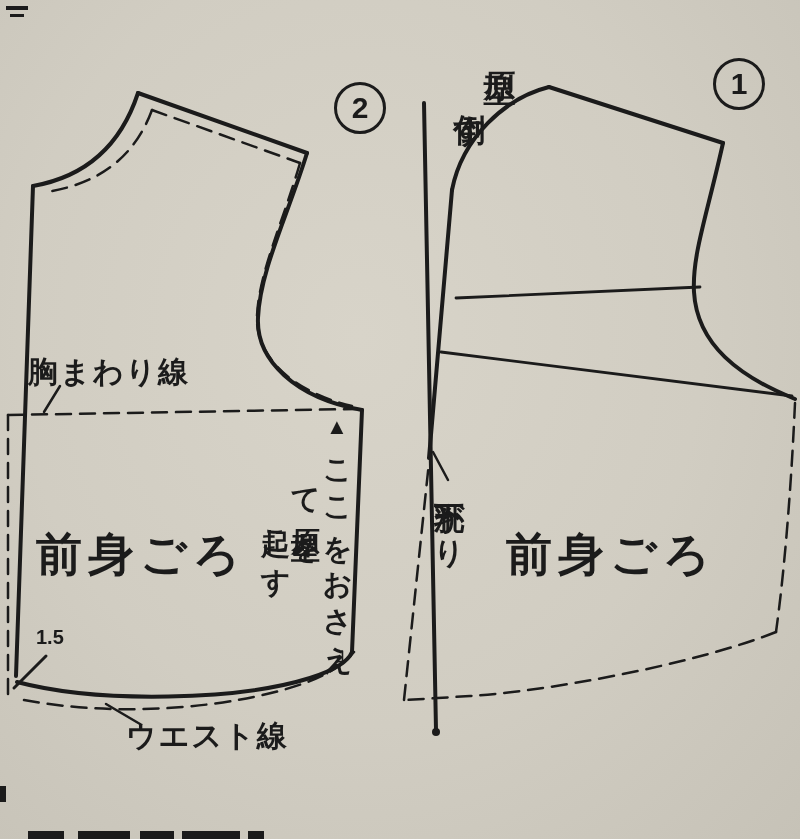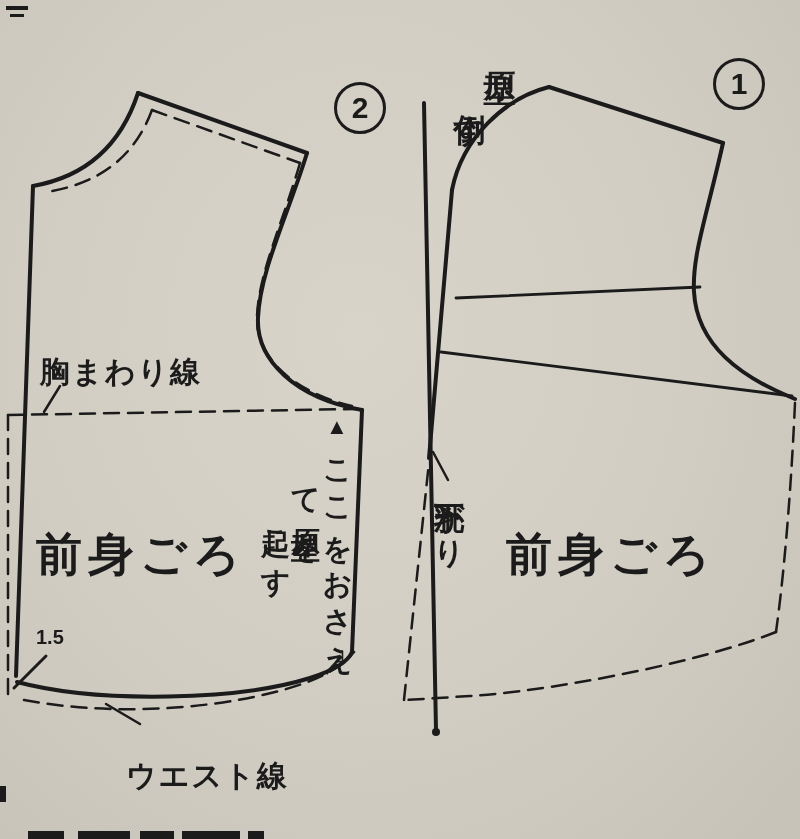--- a/index.html
+++ b/index.html
@@ -119,27 +119,27 @@
     </g>
   </svg>
 
   <div class="circle-num" style="left:334px;top:82px;">
     <span>2</span>
   </div>
   <div class="circle-num" style="left:713px;top:58px;">
     <span>1</span>
   </div>
 
-  <div class="lbl mid-lbl" style="left:40px;top:352px;">胸まわり線</div>
+  <div class="lbl mid-lbl" style="left:28px;top:352px;">胸まわり線</div>
 
   <div class="lbl big-name" style="left:36px;top:524px;">前身ごろ</div>
 
   <div class="lbl measure" style="left:36px;top:626px;">1.5</div>
 
-  <div class="lbl mid-lbl" style="left:126px;top:756px;">ウエスト線</div>
+  <div class="lbl mid-lbl" style="left:126px;top:716px;">ウエスト線</div>
 
   <div class="lbl marker" style="left:326px;top:414px;">▲</div>
   <div class="lbl vtext note-col" style="left:318px;top:440px;height:210px;">ここをおさえ</div>
   <div class="lbl vtext note-col" style="left:286px;top:468px;height:150px;">て原型を</div>
   <div class="lbl vtext note-col" style="left:256px;top:506px;height:120px;">起こす</div>
   <div class="lbl marker" style="left:334px;top:638px;">」</div>
 
   <div class="lbl vtext mid-lbl" style="left:478px;top:46px;height:100px;font-size:32px;">原型</div>
   <div class="lbl vtext mid-lbl" style="left:448px;top:90px;height:100px;font-size:32px;">倒す</div>
 

